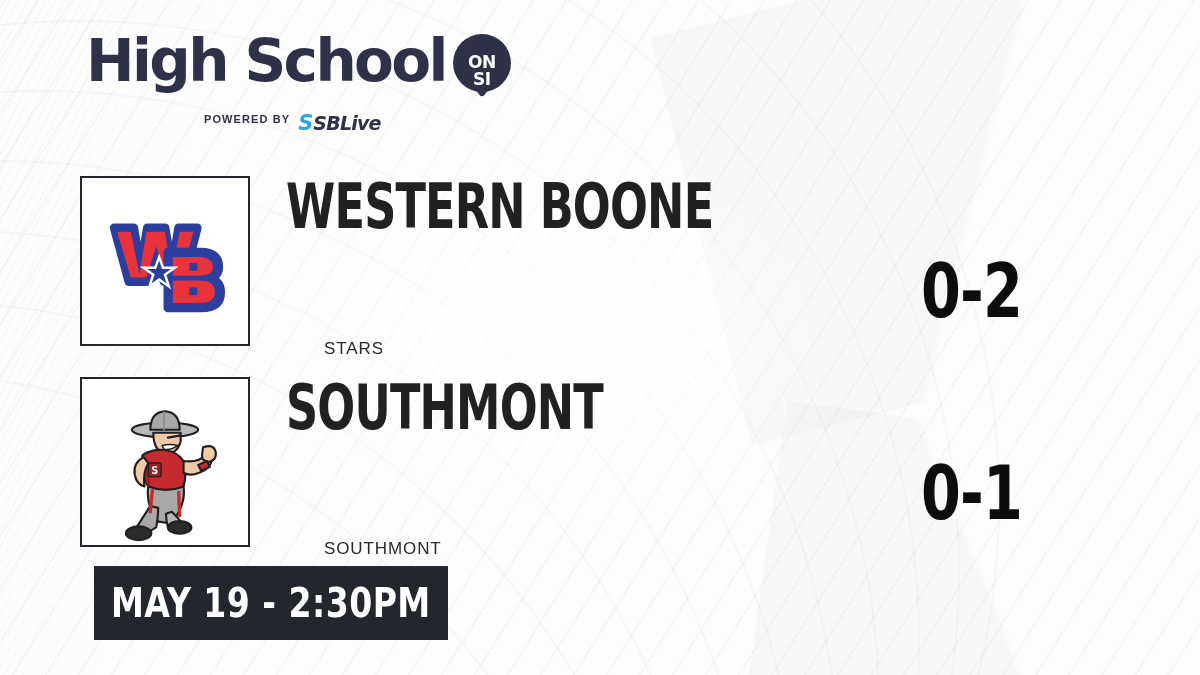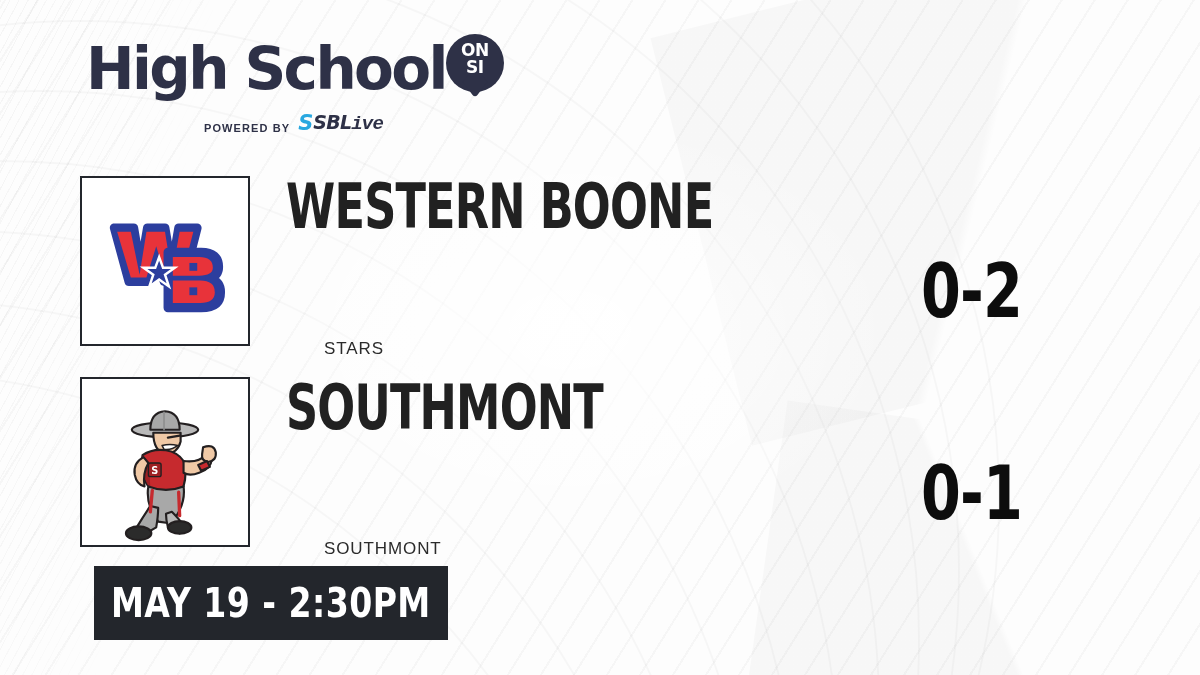--- a/index.html
+++ b/index.html
@@ -61,21 +61,21 @@
   }
   .bg-glow {
     position:absolute; top:120px; left:250px;
     width:640px; height:420px;
     background:radial-gradient(ellipse at center, rgba(255,255,255,0.92) 0%, rgba(255,255,255,0) 72%);
   }
 
   
   #brand { position:absolute; left:86px; top:34px; }
 
-  .brand-row { display:flex; align-items:center; }
+  .brand-row { display:flex; gap:7px; }
 
   .hs-word {
     font-family:"DejaVu Sans", sans-serif;
     font-size:58px;
     font-weight:bold;
     letter-spacing:-2.6px;
     color:#2e3147;
     line-height:0.95;
     white-space:nowrap;
   }
@@ -92,35 +92,35 @@
     border-radius:50%;
   }
   .pin-tip {
     position:absolute; left:19px; top:38px;
     width:20px; height:20px;
     background:#2e3147;
     transform:rotate(45deg) skew(8deg,8deg);
     border-bottom-right-radius:4px;
   }
   .pin-text {
-    position:absolute; left:0; top:8px;
+    position:absolute; left:0; top:20px;
     width:58px;
     text-align:center;
     color:#ffffff;
     font-family:"DejaVu Sans", sans-serif;
     font-weight:bold;
     font-size:17px;
     line-height:1.02;
     letter-spacing:-0.5px;
     z-index:2;
   }
   .pin-text span { display:block; }
 
   .powered {
-    display:flex; align-items:flex-end; gap:8px;
+    display:flex; align-items:flex-start; gap:8px;
     margin-top:7px; margin-left:118px;
   }
   .pw-label {
     font-size:11px;
     font-weight:bold;
     letter-spacing:1.1px;
     color:#2e3147;
     white-space:nowrap;
   }
   .sbl {
@@ -137,21 +137,21 @@
   }
   .sbl-word {
     font-family:"DejaVu Sans", sans-serif;
     font-size:19px;
     font-weight:bold;
     font-style:italic;
     color:#2e3147;
     letter-spacing:-0.8px;
     line-height:1;
   }
-  .sbl-word .lower { text-transform:none;font-family:Liberation Mono, monospace; }
+  .sbl-word .lower { text-transform:none; }
 
   
   .logo-box {
     position:absolute;
     width:170px; height:170px;
     background:#ffffff;
     border:2px solid #23262c;
     overflow:hidden;
   }
   #logo-box-1 { left:80px; top:176px; }

